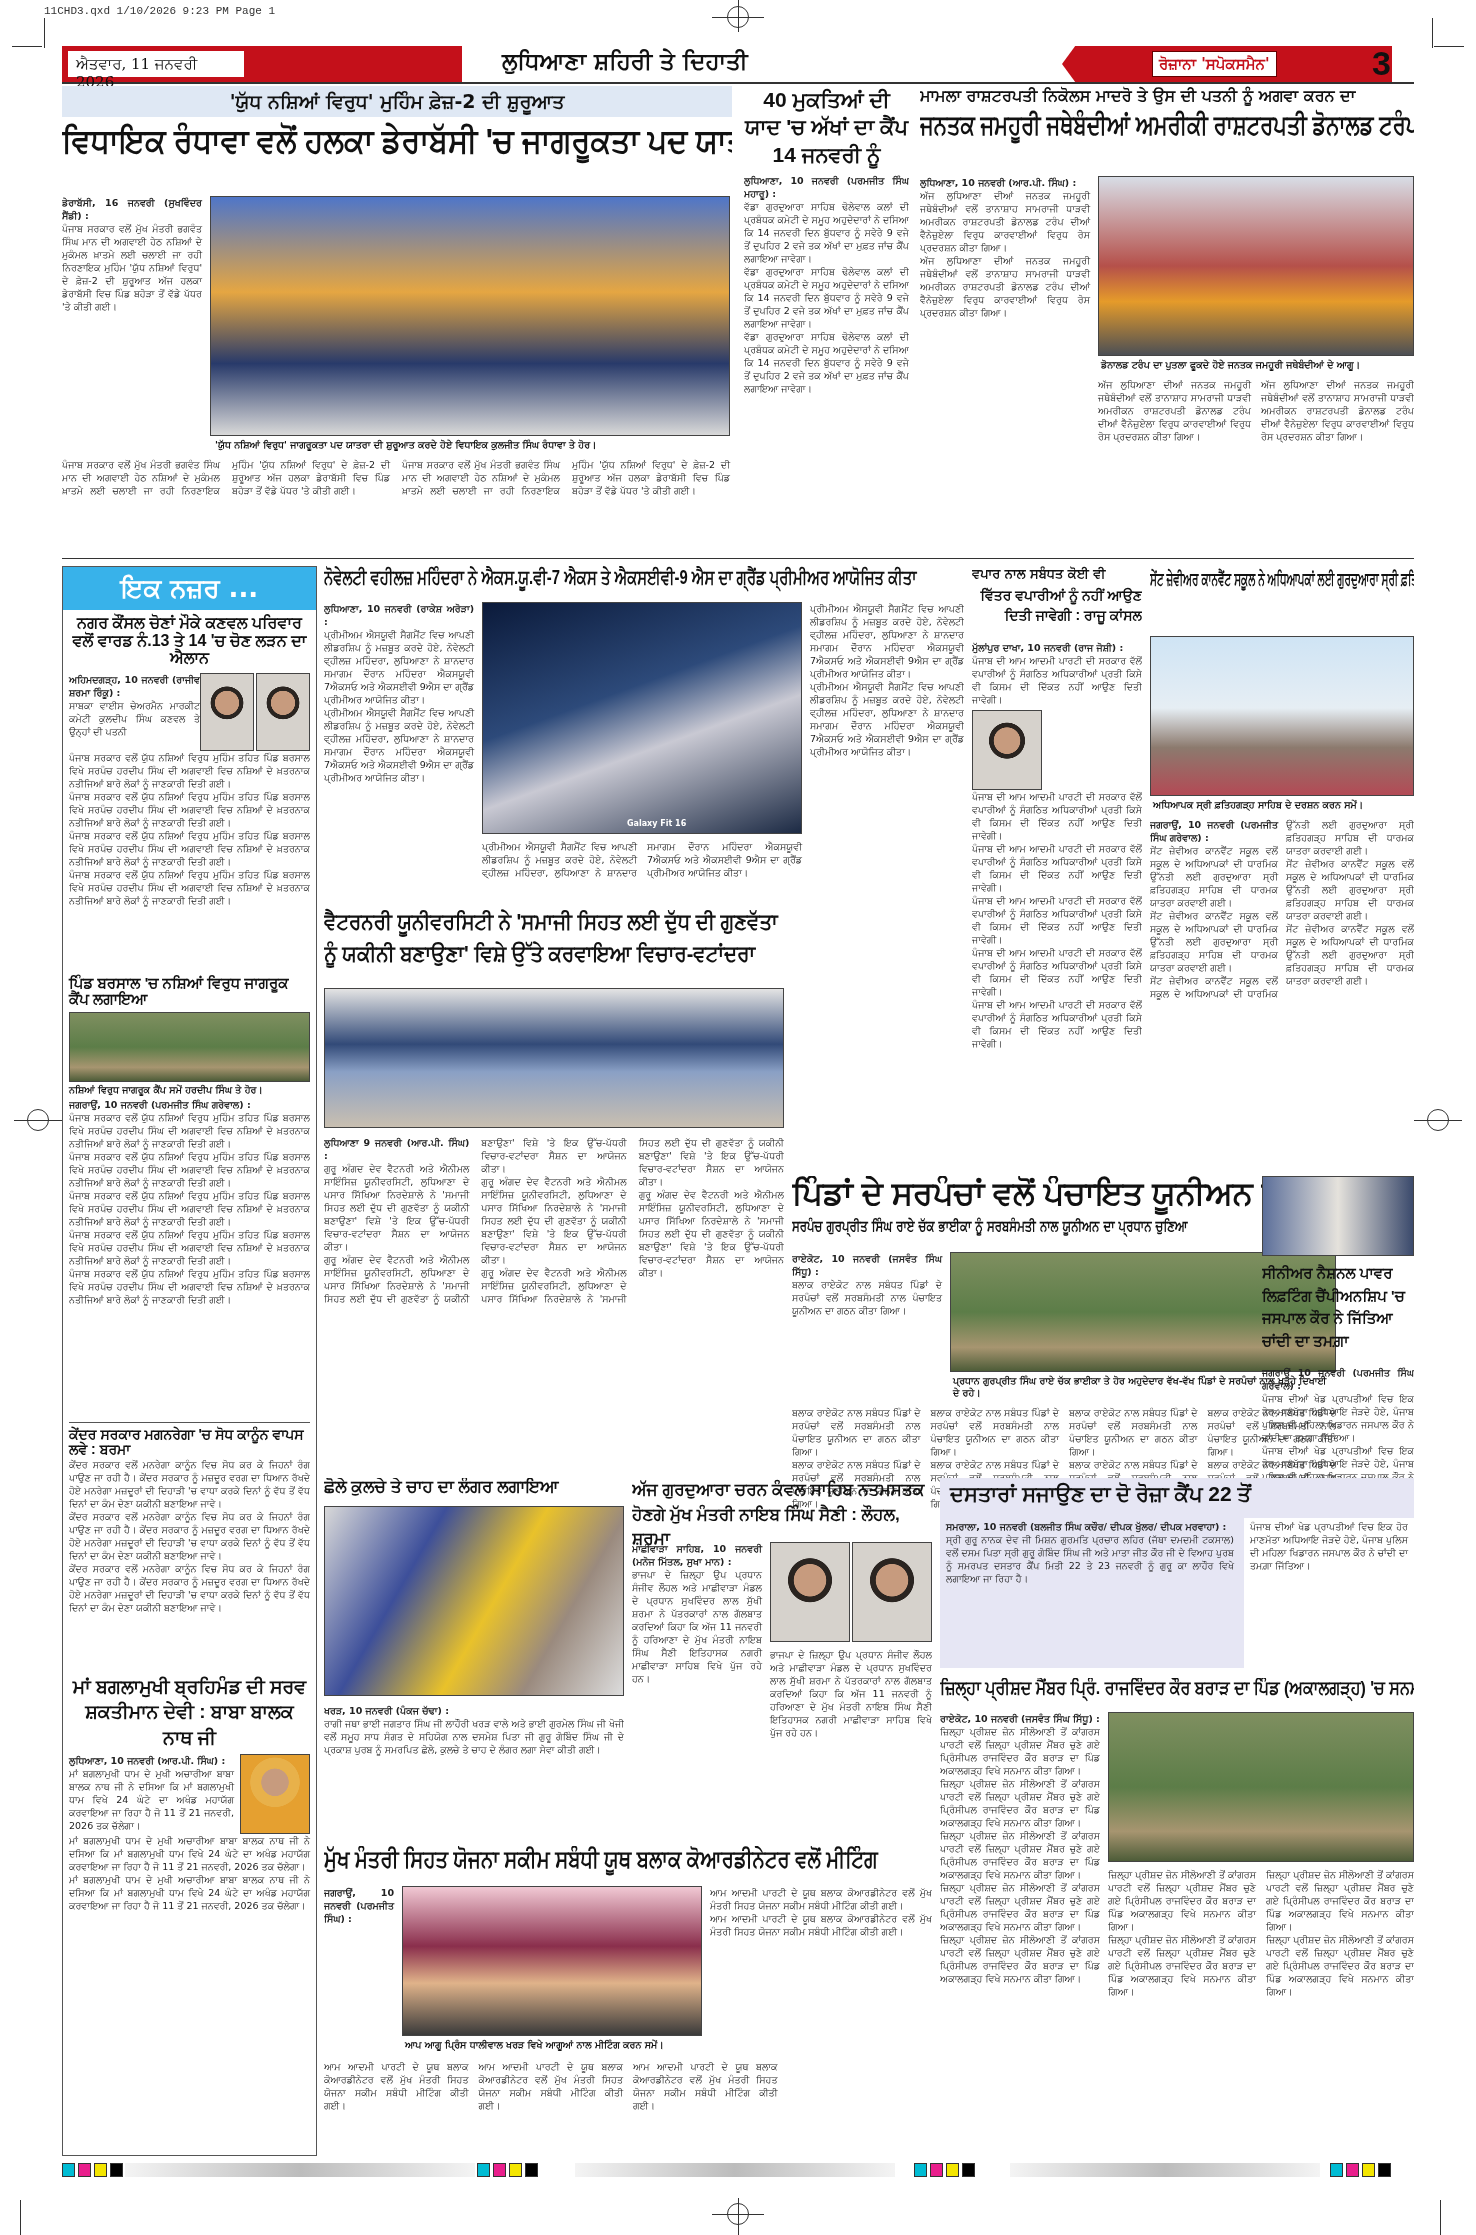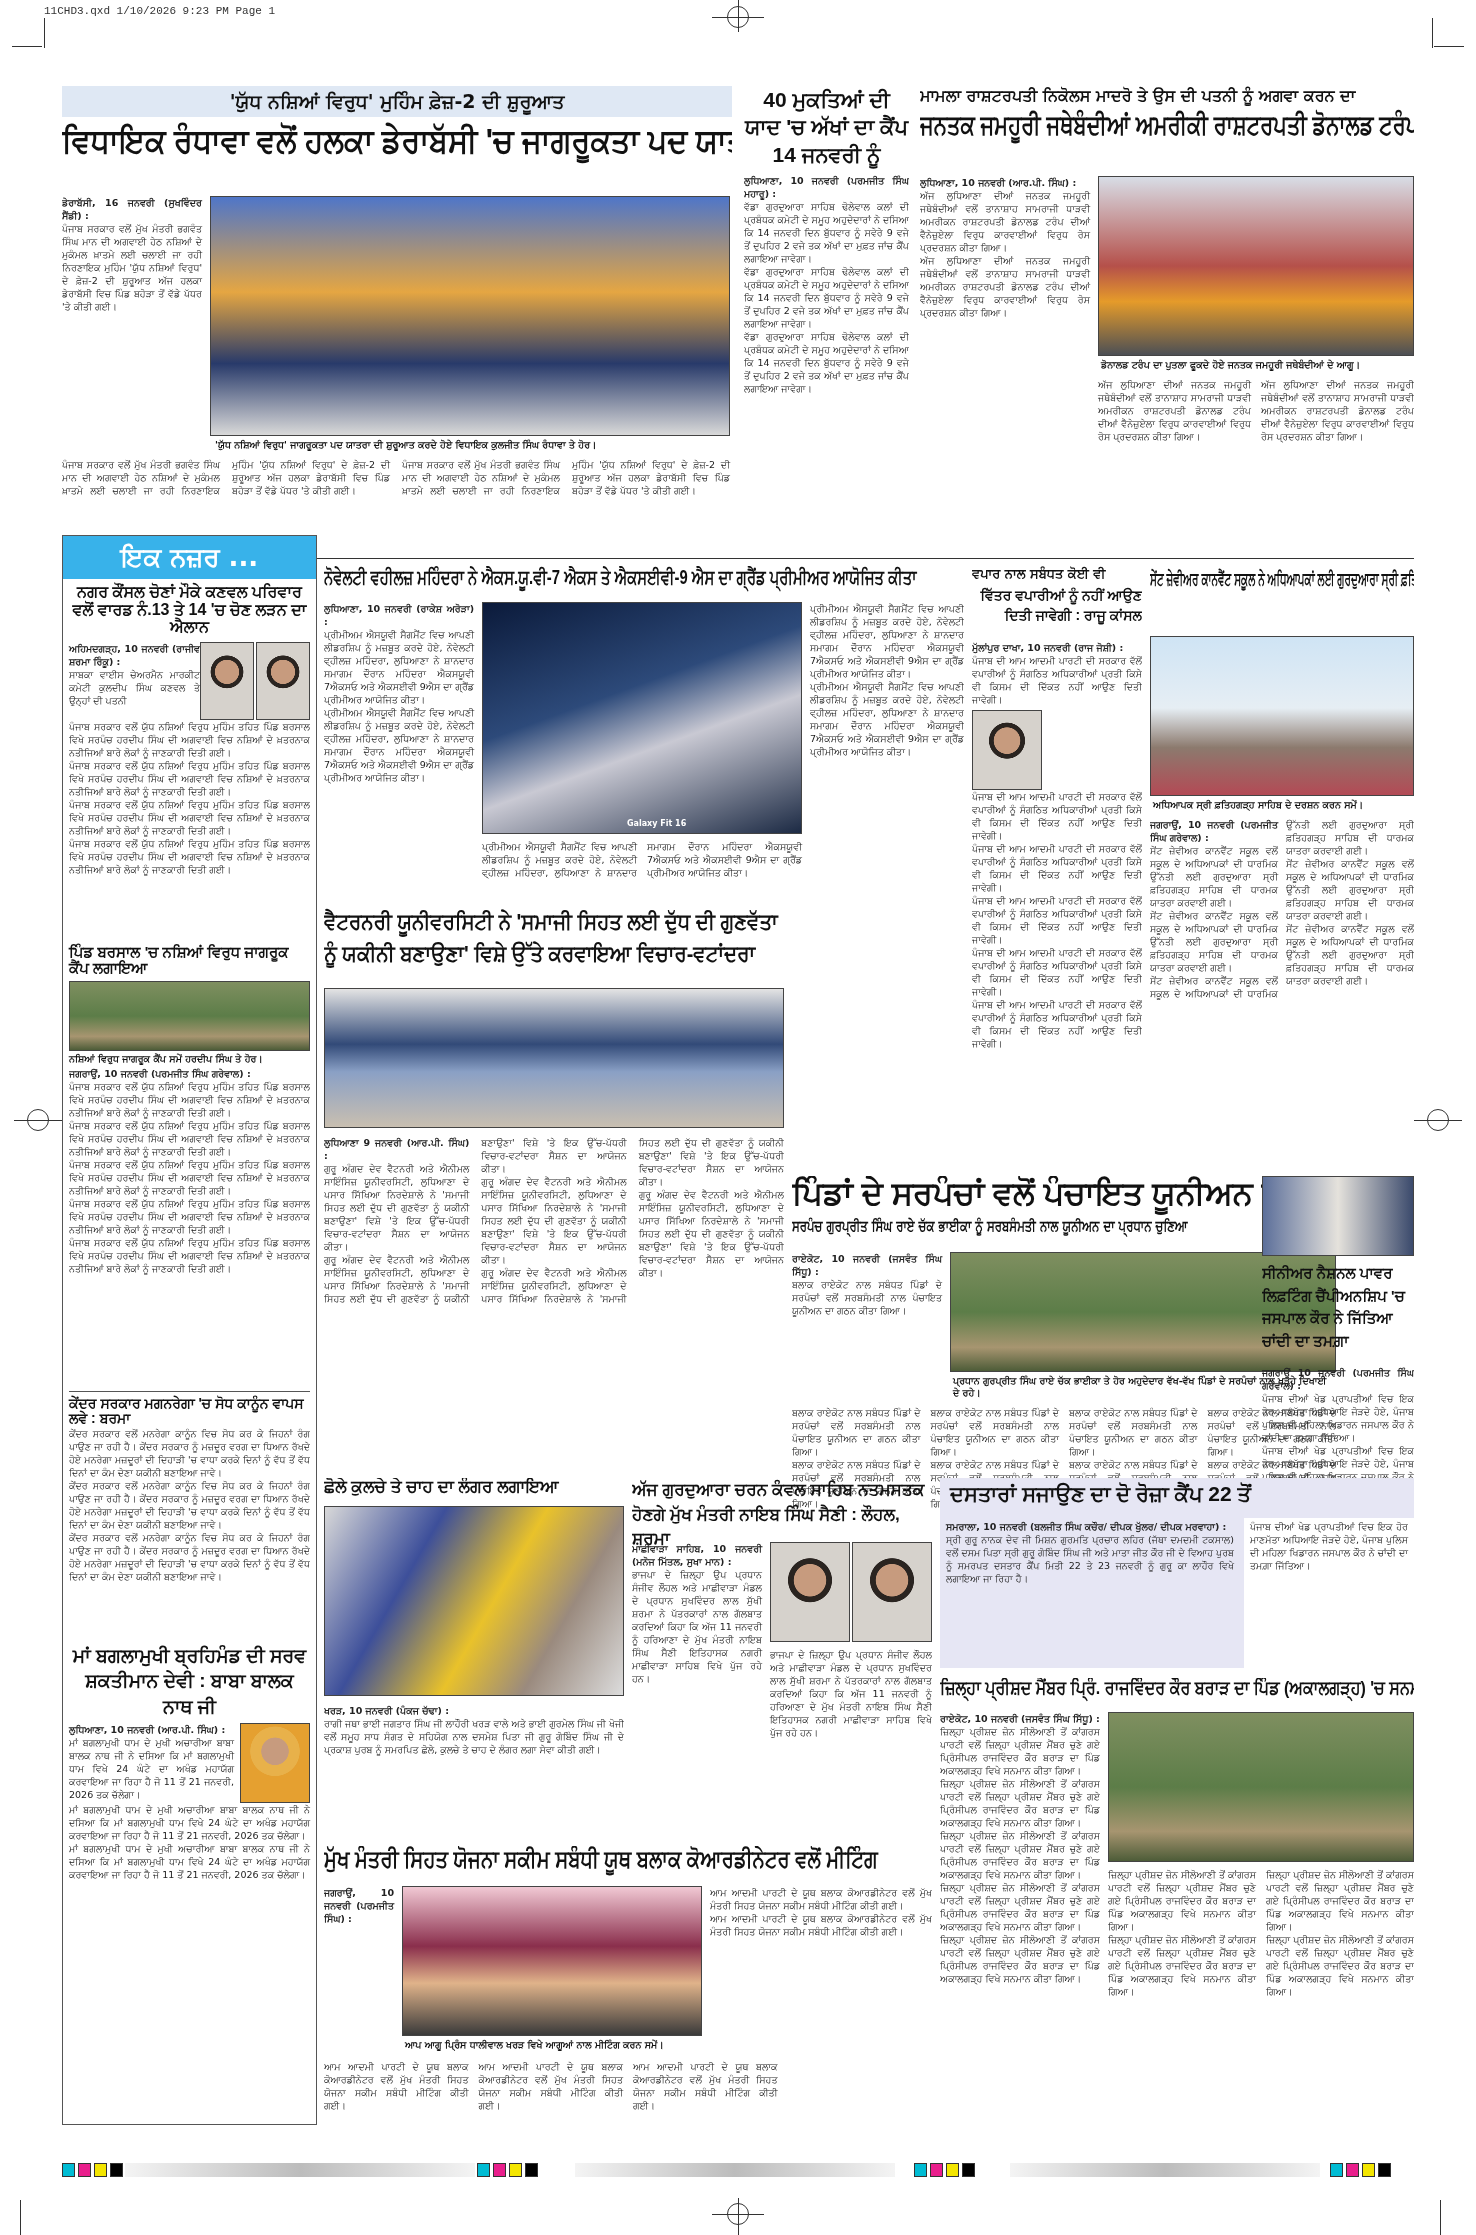--- a/index.html
+++ b/index.html
@@ -54,20 +54,28 @@
 <div class="reg" style="left:27px;top:1109px"></div>
 <div class="regh" style="left:14px;top:1120px;width:48px"></div>
 <div class="reg" style="left:1427px;top:1109px"></div>
 <div class="regh" style="left:1414px;top:1120px;width:48px"></div>
 <div class="reg" style="left:727px;top:2203px"></div>
 <div class="regh" style="left:712px;top:2214px;width:52px"></div>
 <div class="regv" style="left:738px;top:2198px;height:37px"></div>
 
 <div class="page">
 
+  <div class="masthead">
+    <div class="mh-red1"></div>
+    <div class="mh-date">ਐਤਵਾਰ, 11 ਜਨਵਰੀ 2026</div>
+    <div class="mh-title">ਲੁਧਿਆਣਾ ਸ਼ਹਿਰੀ ਤੇ ਦਿਹਾਤੀ</div>
+    <div class="mh-red2"></div>
+    <div class="mh-brand">ਰੋਜ਼ਾਨਾ 'ਸਪੋਕਸਮੈਨ'</div>
+    <div class="mh-num">3</div>
+  </div>
 
   <div class="block" style="left:0;top:40px;width:670px;height:470px">
     <div class="kicker">'ਯੁੱਧ ਨਸ਼ਿਆਂ ਵਿਰੁਧ' ਮੁਹਿੰਮ ਫ਼ੇਜ਼-2 ਦੀ ਸ਼ੁਰੂਆਤ</div>
     <div class="head" style="font-size:33px;margin-top:6px;white-space:nowrap;transform:scaleX(.92);transform-origin:left">ਵਿਧਾਇਕ ਰੰਧਾਵਾ ਵਲੋਂ ਹਲਕਾ ਡੇਰਾਬੱਸੀ 'ਚ ਜਾਗਰੂਕਤਾ ਪਦ ਯਾਤਰਾ ਦਾ ਆਗ਼ਾਜ਼</div>
     <div style="position:absolute;left:0;top:110px;width:140px" class="txt">
       <span style="font-weight:bold">ਡੇਰਾਬੱਸੀ, 16 ਜਨਵਰੀ (ਸੁਖਵਿੰਦਰ ਸੈਂਡੀ) :</span>
       <span>ਪੰਜਾਬ ਸਰਕਾਰ ਵਲੋਂ ਮੁੱਖ ਮੰਤਰੀ ਭਗਵੰਤ ਸਿੰਘ ਮਾਨ ਦੀ ਅਗਵਾਈ ਹੇਠ ਨਸ਼ਿਆਂ ਦੇ ਮੁਕੰਮਲ ਖ਼ਾਤਮੇ ਲਈ ਚਲਾਈ ਜਾ ਰਹੀ ਨਿਰਣਾਇਕ ਮੁਹਿੰਮ 'ਯੁੱਧ ਨਸ਼ਿਆਂ ਵਿਰੁਧ' ਦੇ ਫ਼ੇਜ਼-2 ਦੀ ਸ਼ੁਰੂਆਤ ਅੱਜ ਹਲਕਾ ਡੇਰਾਬੱਸੀ ਵਿਚ ਪਿੰਡ ਬਹੋੜਾ ਤੋਂ ਵੱਡੇ ਪੱਧਰ 'ਤੇ ਕੀਤੀ ਗਈ।</span>
     </div>
     <div class="photo blue" style="left:148px;top:110px;width:520px;height:240px"></div>
     <div class="caption" style="left:150px;top:352px;width:518px">'ਯੁੱਧ ਨਸ਼ਿਆਂ ਵਿਰੁਧ' ਜਾਗਰੂਕਤਾ ਪਦ ਯਾਤਰਾ ਦੀ ਸ਼ੁਰੂਆਤ ਕਰਦੇ ਹੋਏ ਵਿਧਾਇਕ ਕੁਲਜੀਤ ਸਿੰਘ ਰੰਧਾਵਾ ਤੇ ਹੋਰ।</div>
@@ -98,21 +106,21 @@
     <div class="photo" style="left:178px;top:90px;width:316px;height:180px;background:linear-gradient(180deg,#d8dde6,#b5504a 50%,#e59b2a 70%,#4c4f55)"></div>
     <div class="caption" style="left:178px;top:272px;width:316px">ਡੋਨਾਲਡ ਟਰੰਪ ਦਾ ਪੁਤਲਾ ਫੂਕਦੇ ਹੋਏ ਜਨਤਕ ਜਮਹੂਰੀ ਜਥੇਬੰਦੀਆਂ ਦੇ ਆਗੂ।</div>
     <div class="txt" style="position:absolute;left:178px;top:292px;width:316px;column-count:2;column-gap:10px">
       <span>ਅੱਜ ਲੁਧਿਆਣਾ ਦੀਆਂ ਜਨਤਕ ਜਮਹੂਰੀ ਜਥੇਬੰਦੀਆਂ ਵਲੋਂ ਤਾਨਾਸ਼ਾਹ ਸਾਮਰਾਜੀ ਧਾੜਵੀ ਅਮਰੀਕਨ ਰਾਸ਼ਟਰਪਤੀ ਡੋਨਾਲਡ ਟਰੰਪ ਦੀਆਂ ਵੈਨੇਜ਼ੁਏਲਾ ਵਿਰੁਧ ਕਾਰਵਾਈਆਂ ਵਿਰੁਧ ਰੋਸ ਪ੍ਰਦਰਸ਼ਨ ਕੀਤਾ ਗਿਆ।</span>
       <span>ਅੱਜ ਲੁਧਿਆਣਾ ਦੀਆਂ ਜਨਤਕ ਜਮਹੂਰੀ ਜਥੇਬੰਦੀਆਂ ਵਲੋਂ ਤਾਨਾਸ਼ਾਹ ਸਾਮਰਾਜੀ ਧਾੜਵੀ ਅਮਰੀਕਨ ਰਾਸ਼ਟਰਪਤੀ ਡੋਨਾਲਡ ਟਰੰਪ ਦੀਆਂ ਵੈਨੇਜ਼ੁਏਲਾ ਵਿਰੁਧ ਕਾਰਵਾਈਆਂ ਵਿਰੁਧ ਰੋਸ ਪ੍ਰਦਰਸ਼ਨ ਕੀਤਾ ਗਿਆ।</span>
     </div>
   </div>
 
   <div class="rule" style="left:0;top:512px;width:1352px;height:1px"></div>
 
-  <div class="box" style="left:0;top:489px;width:255px;height:1590px;overflow:hidden">
+  <div class="box" style="left:0;top:520px;width:255px;height:1590px;overflow:hidden">
     <div class="ikbox-h">ਇਕ ਨਜ਼ਰ ...</div>
     <div style="padding:4px 6px">
       <div class="head" style="font-size:16px;text-align:center">ਨਗਰ ਕੌਂਸਲ ਚੋਣਾਂ ਮੌਕੇ ਕਣਵਲ ਪਰਿਵਾਰ ਵਲੋਂ ਵਾਰਡ ਨੰ.13 ਤੇ 14 'ਚ ਚੋਣ ਲੜਨ ਦਾ ਐਲਾਨ</div>
       <div style="display:flex;margin-top:6px">
         <div class="txt" style="flex:1">
           <span style="font-weight:bold">ਅਹਿਮਦਗੜ੍ਹ, 10 ਜਨਵਰੀ (ਰਾਜੀਵ ਸ਼ਰਮਾ ਰਿੰਕੂ) :</span>
           <span>ਸਾਬਕਾ ਵਾਈਸ ਚੇਅਰਮੈਨ ਮਾਰਕੀਟ ਕਮੇਟੀ ਕੁਲਦੀਪ ਸਿੰਘ ਕਣਵਲ ਤੇ ਉਨ੍ਹਾਂ ਦੀ ਪਤਨੀ</span>
         </div>
         <div style="position:relative;width:110px;height:78px">
           <div class="photo portrait" style="left:0;top:0;width:54px;height:78px"></div>

